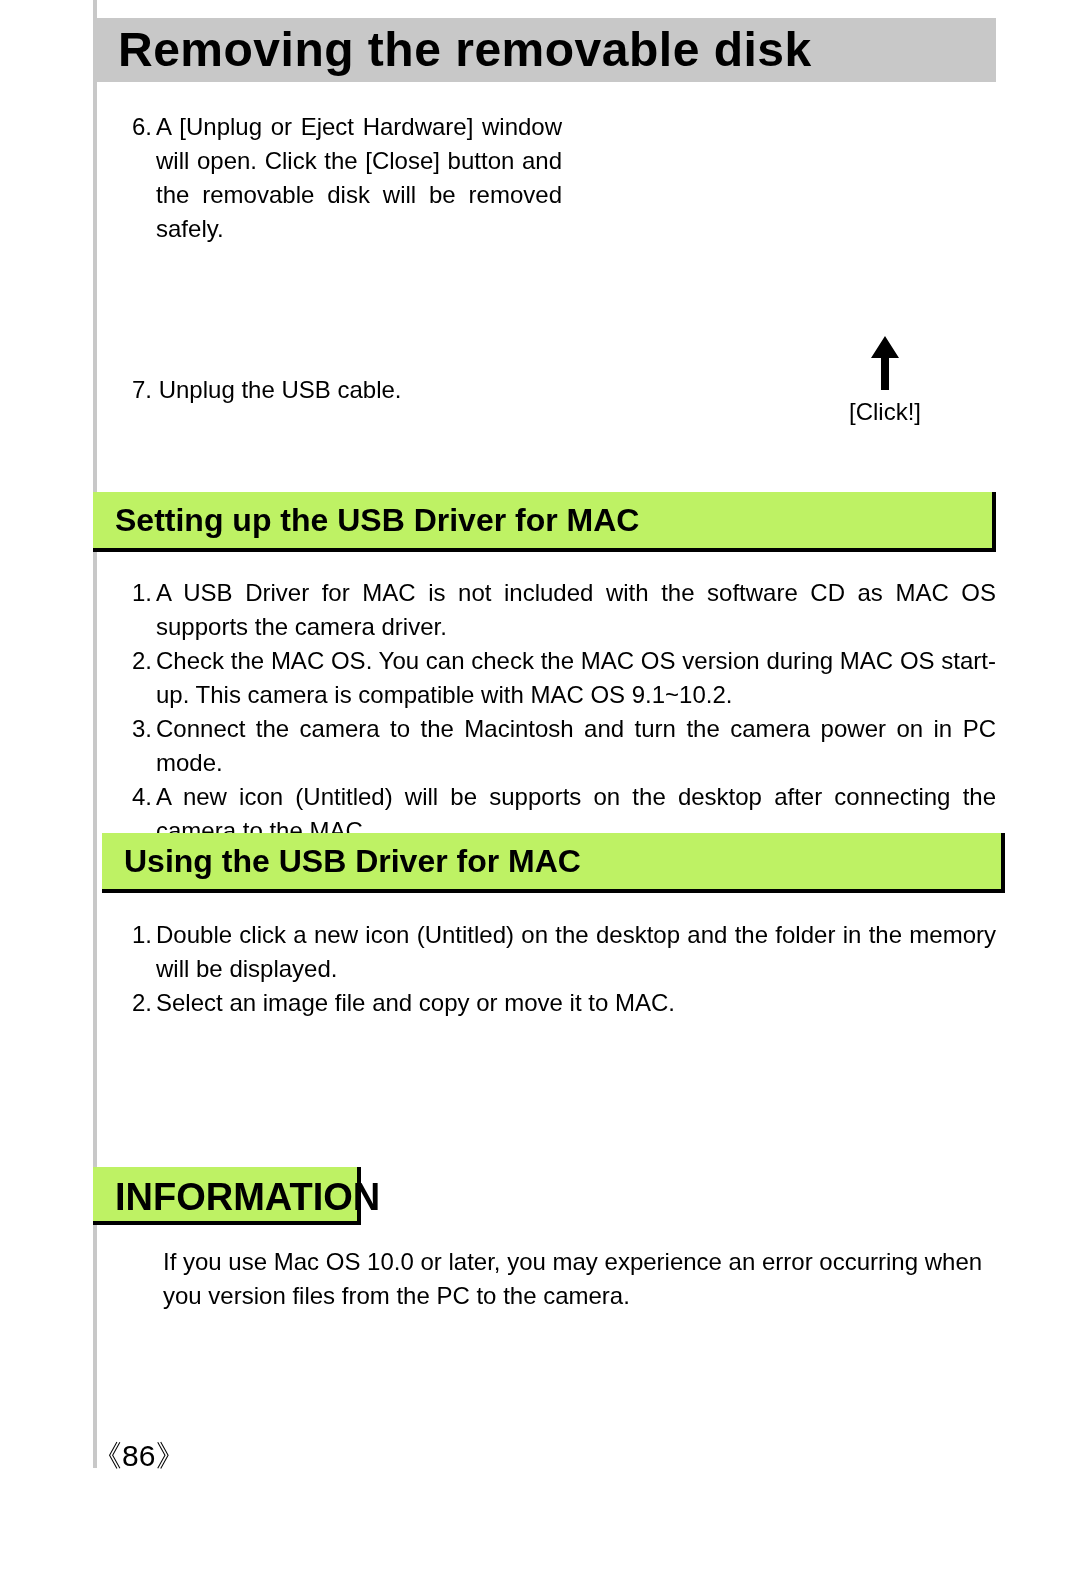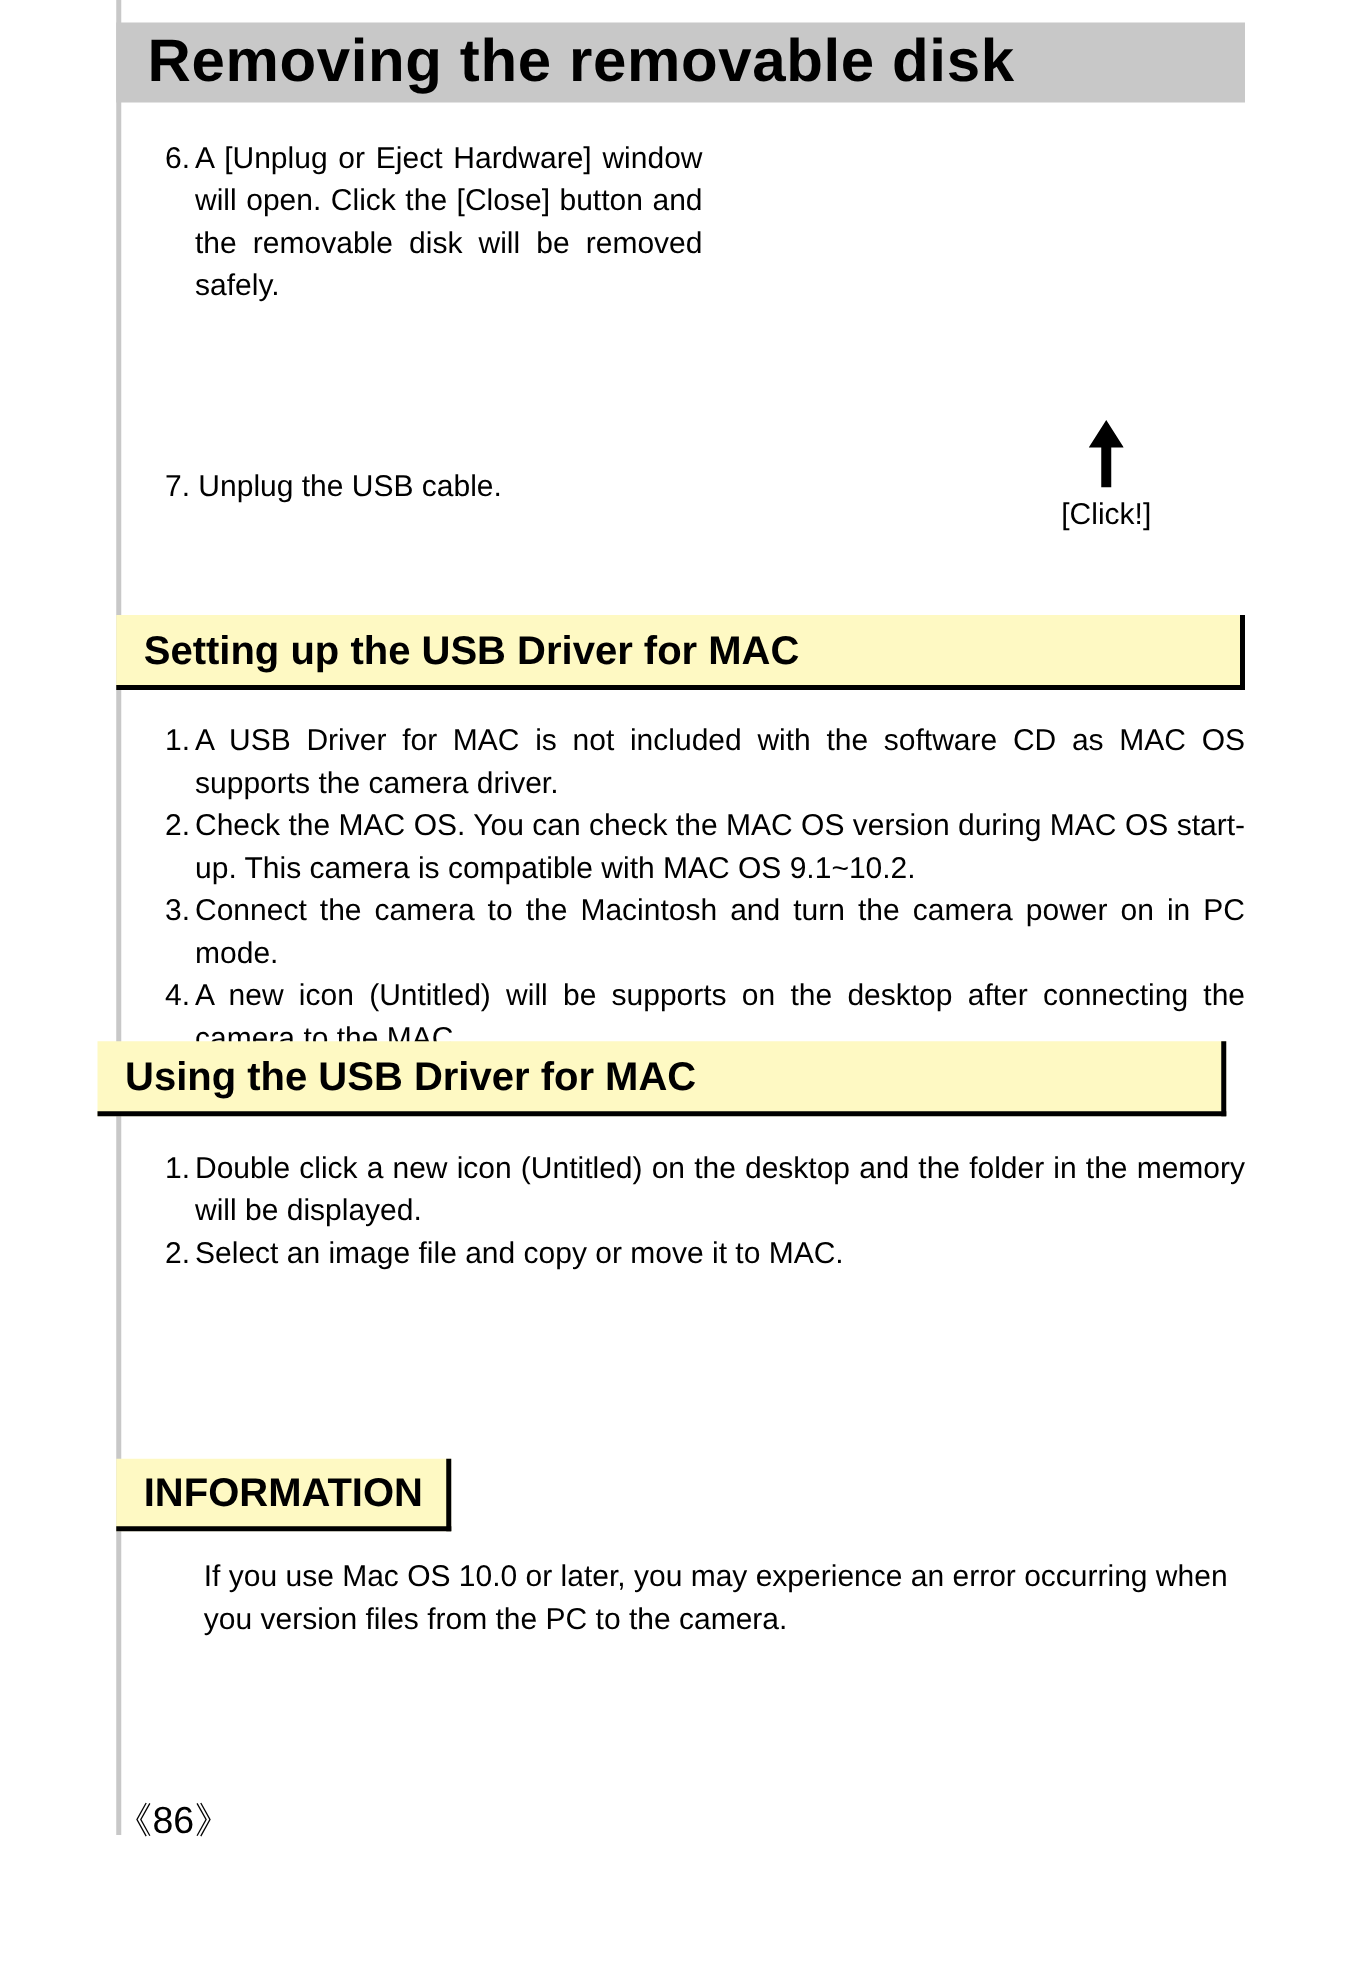--- a/index.html
+++ b/index.html
@@ -64,35 +64,35 @@
     width:130px;
     text-align:center;
   }
   .arrow-svg{display:block;margin:0 auto;}
   .click-label{
     font-size:24px;
     margin-top:8px;
   }
   .section-box{
     position:absolute;
-    background:#fef9c3;
+    background:#bef264;
     border-right:4px solid #000;
     border-bottom:4px solid #000;
     box-sizing:border-box;
   }
   .sec1{left:93px;top:492px;width:903px;height:60px;}
-  .sec2{left:78px;top:833px;width:903px;height:60px;}
+  .sec2{left:102px;top:833px;width:903px;height:60px;}
   .sec3{left:93px;top:1167px;width:268px;height:58px;}
   .section-title{
     font-size:32px;
     font-weight:bold;
     padding:10px 0 0 22px;
   }
   .info-title{
-    font-size:32px;
+    font-size:38px;
     font-weight:bold;
     padding:9px 0 0 22px;
   }
   .list-a{
     position:absolute;
     left:132px;
     top:576px;
     width:864px;
   }
   .list-b{

